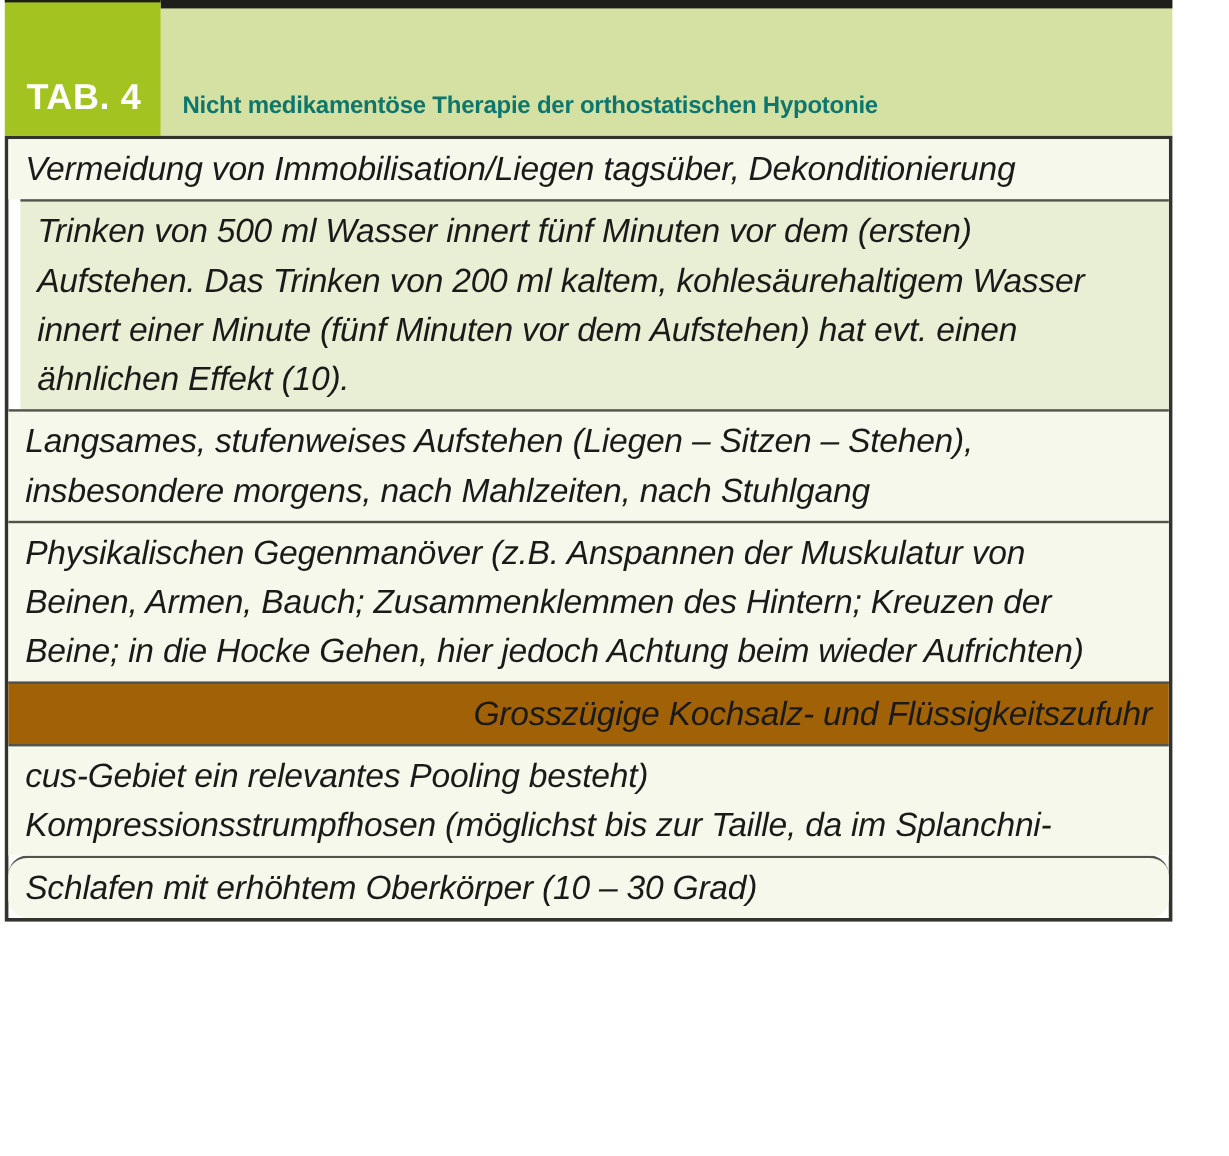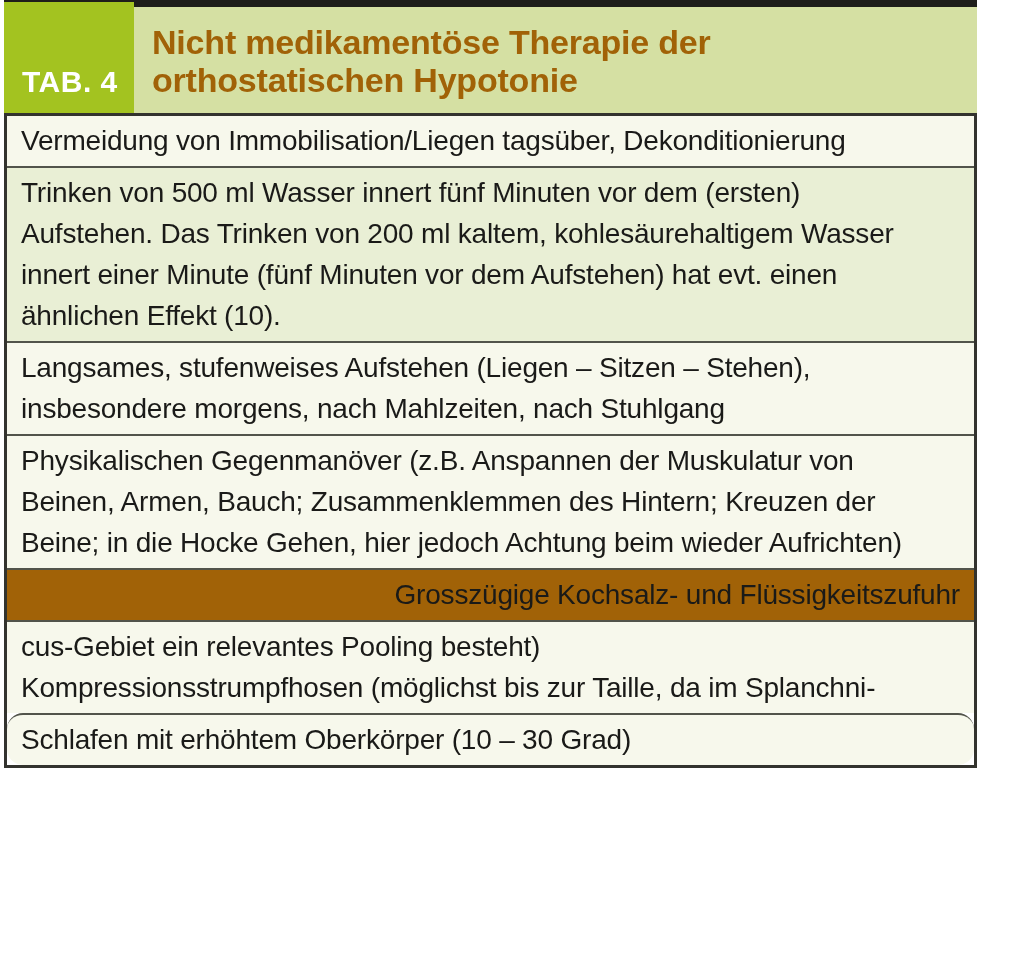--- a/index.html
+++ b/index.html
@@ -46,23 +46,23 @@
   }
   .tab-title-area {
     flex: 1;
     box-sizing: border-box;
     border-top: 7px solid #1e1e1a;
     display: flex;
     align-items: flex-end;
     padding: 0 10px 14px 18px;
   }
   .tab-title {
-    color: #a16207;
+    color: #0f766e;
     font-weight: bold;
-    font-size: 34px;
+    font-size: 20px;
     line-height: 1.1;
     letter-spacing: -0.2px;
   }
   
   .tab-body {
     box-sizing: border-box;
     border: 3px solid #33332e;
     border-top: 3px solid #33332e;
   }
   .tab-row {
@@ -70,40 +70,41 @@
     font-size: 28px;
     line-height: 41px;
     color: #1a1a18;
     letter-spacing: -0.2px;
   }
   .tab-row + .tab-row {
     border-top: 2px solid #52544b;
   }
   .tab-row .row-line {
     white-space: nowrap;
+    font-style: italic;
   }
 </style>
 </head>
 <body>
 
 <div class="page">
   <div class="tab-table">
     <div class="tab-header">
       <div class="tab-badge" style="background: rgb(163, 195, 32);">
         <span class="tab-badge-label">TAB. 4</span>
       </div>
       <div class="tab-title-area" style="background: rgb(213, 224, 163);">
         <span class="tab-title">Nicht medikamentöse Therapie der orthostatischen Hypotonie</span>
       </div>
     </div>
     <div class="tab-body" id="table-body">
         <div class="tab-row" style="background: rgb(247, 248, 236);">
           <div class="row-line">Vermeidung von Immobilisation/Liegen tagsüber, Dekonditionierung</div>
         </div>
-        <div class="tab-row" style="background: rgb(233, 239, 213);">
+        <div class="tab-row" style="background: rgb(233, 239, 213); margin-left: 10px;">
           <div class="row-line">Trinken von 500 ml Wasser innert fünf Minuten vor dem (ersten)</div>
           <div class="row-line">Aufstehen. Das Trinken von 200 ml kaltem, kohlesäurehaltigem Wasser</div>
           <div class="row-line">innert einer Minute (fünf Minuten vor dem Aufstehen) hat evt. einen</div>
           <div class="row-line">ähnlichen Effekt (10).</div>
         </div>
         <div class="tab-row" style="background: rgb(247, 248, 236);">
           <div class="row-line">Langsames, stufenweises Aufstehen (Liegen – Sitzen – Stehen),</div>
           <div class="row-line">insbesondere morgens, nach Mahlzeiten, nach Stuhlgang</div>
         </div>
         <div class="tab-row" style="background: rgb(247, 248, 236);">

